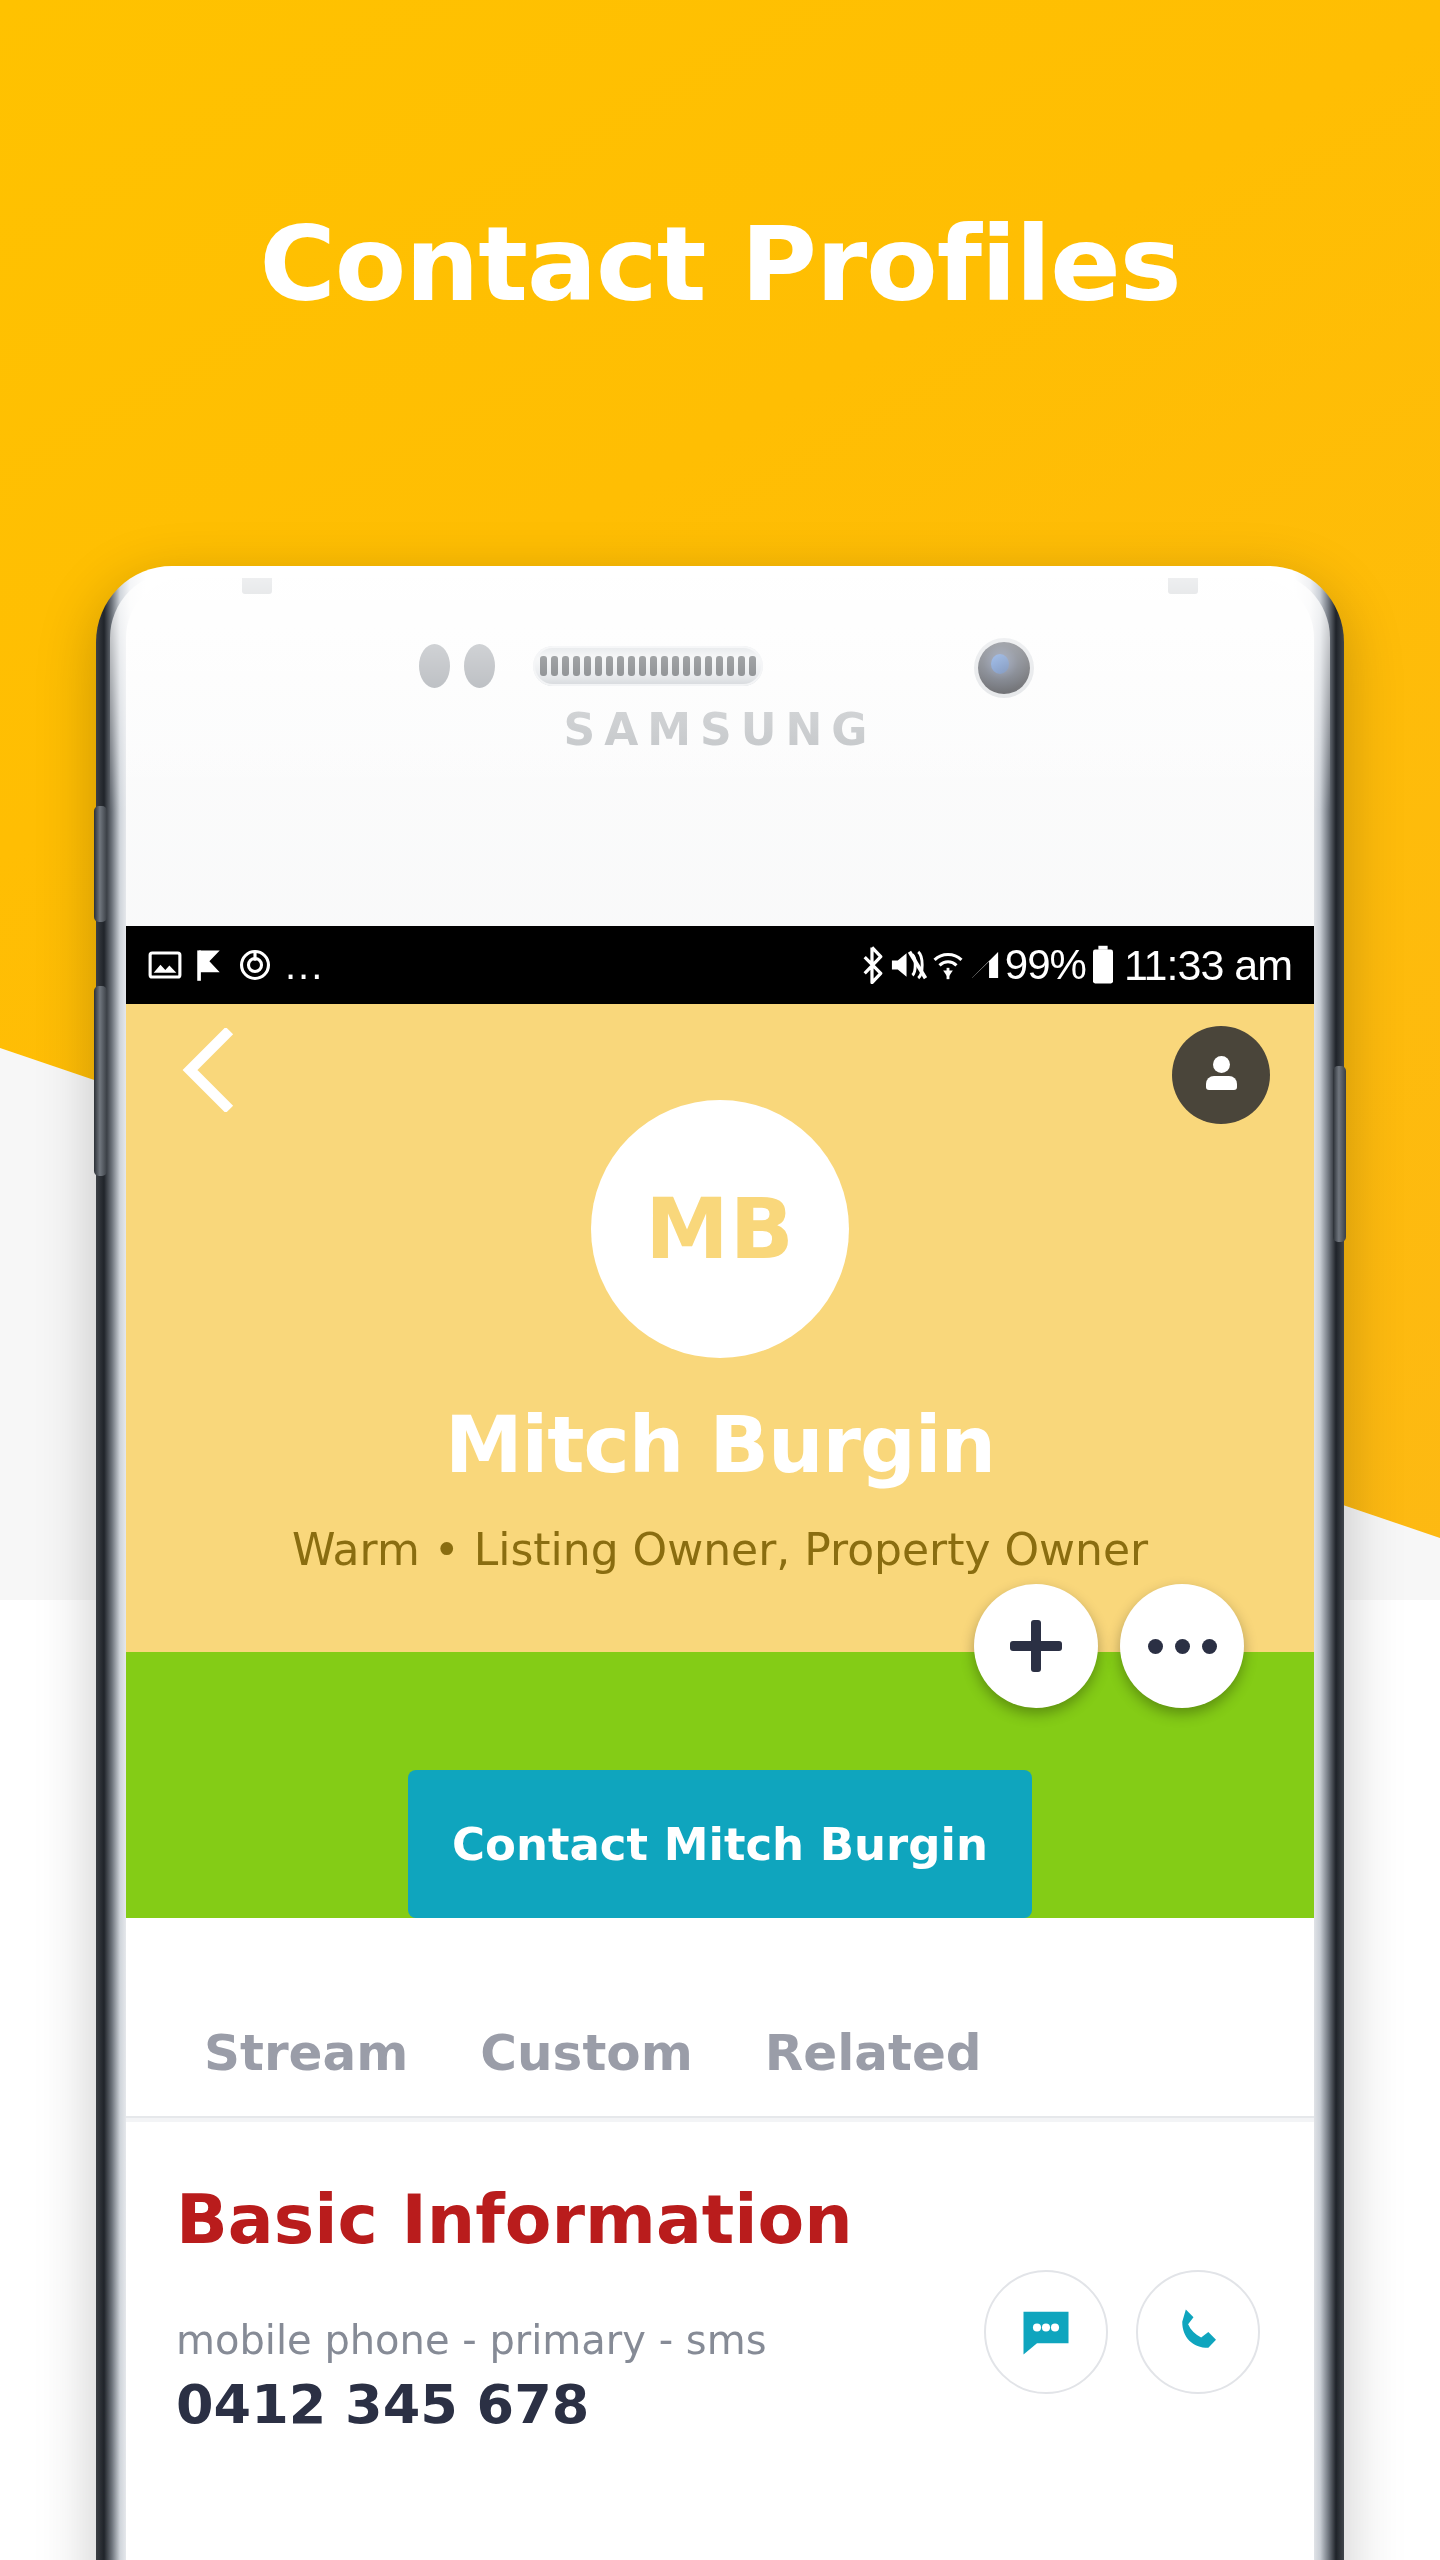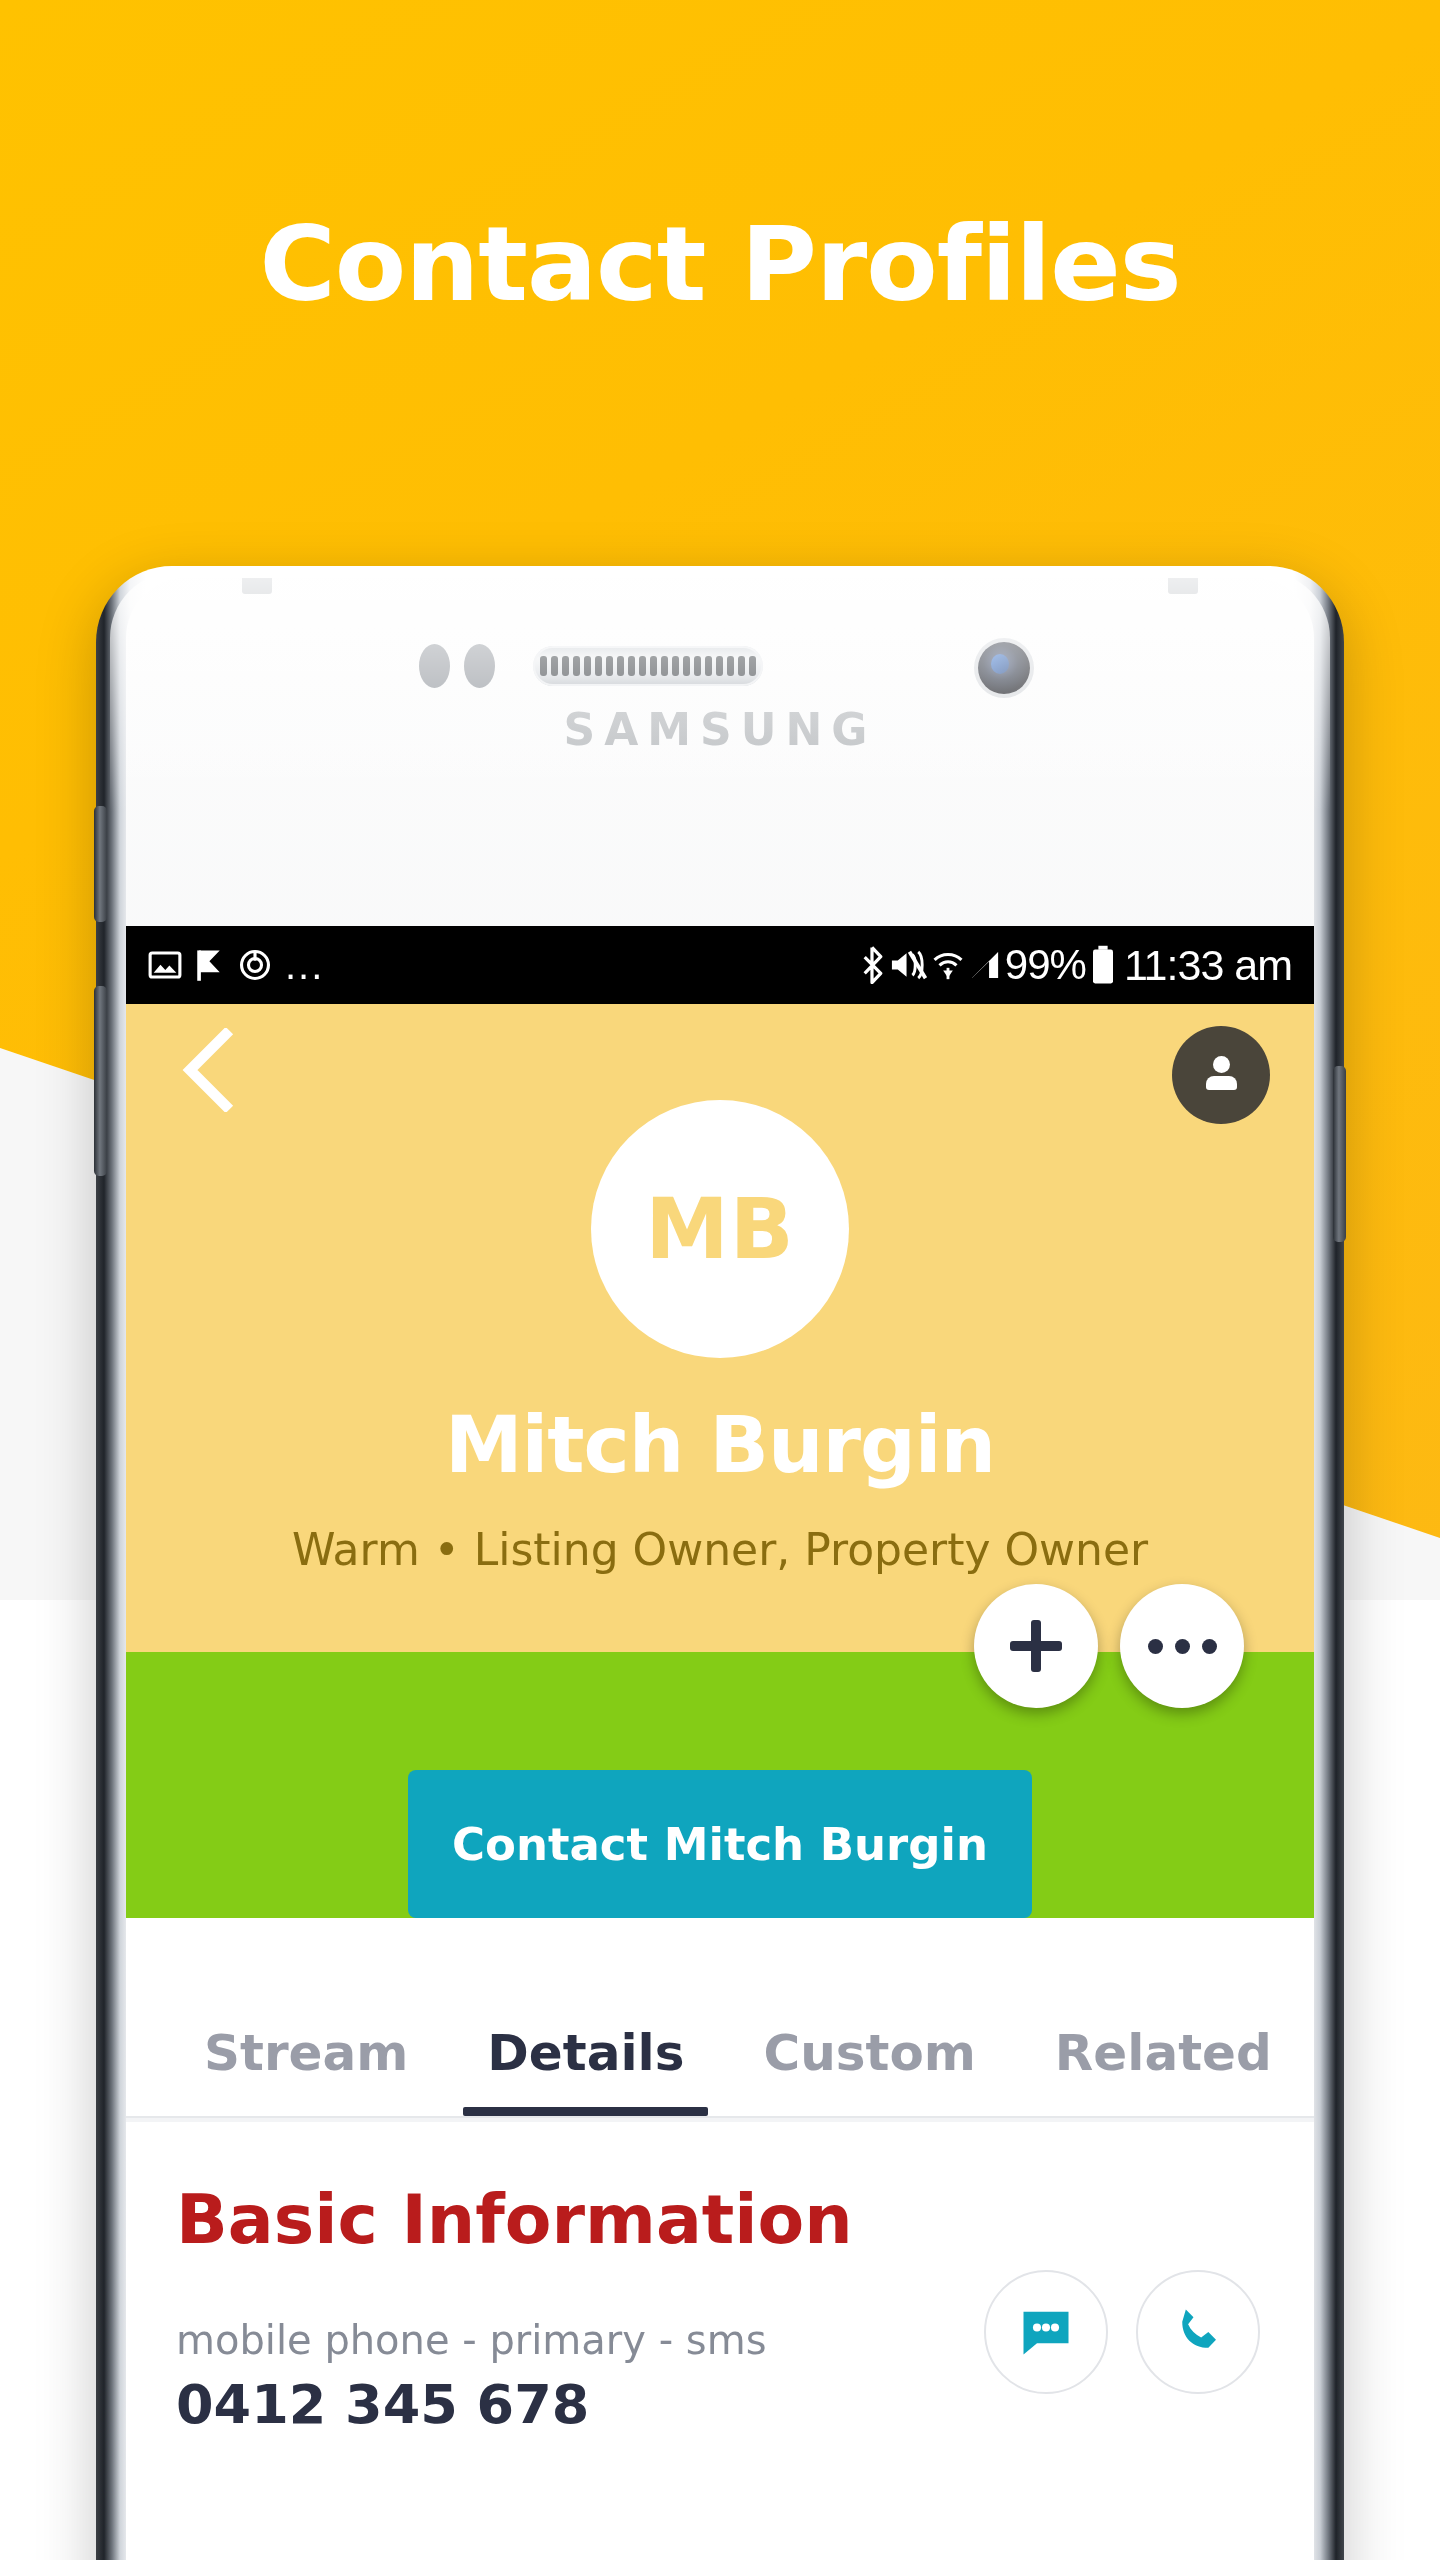--- a/index.html
+++ b/index.html
@@ -187,21 +187,20 @@
     color:#FFFFFF; font-weight:bold; font-size:45px;
     display:flex; align-items:center; justify-content:center;
     font-family:"DejaVu Sans", sans-serif;
   }
 
   
   .tabbar {
     background:#fff; display:flex; align-items:flex-end;
     height:200px; padding-left:42px; border-bottom:2px solid #E6E8EB;
     overflow:hidden;
-    gap:7px;
   }
   .tab {
     font-size:50px; font-weight:bold; color:#9A9DA8;
     padding:0 36px 34px; position:relative; white-space:nowrap;
     font-family:"DejaVu Sans", sans-serif;
   }
   .tab.active { color:#2B3044; }
   .tab.active::after {
     content:""; position:absolute; left:12px; right:12px; bottom:0;
     height:9px; background:#2B3044; border-radius:2px;
@@ -378,21 +377,20 @@
         </div>
       </div>
     </div>
 
     <div class="cta-wrap">
       <div class="cta-btn">Contact Mitch Burgin</div>
     </div>
 
     <div class="tabbar">
       <div class="tab">Stream</div>
-      <div class="tab active">Details</div>
       <div class="tab">Custom</div>
       <div class="tab">Related</div>
     </div>
 
     <div class="details">
       <div class="details-card">
         <div class="section-title">Basic Information</div>
         <div class="field-label">mobile phone  - primary - sms</div>
         <div class="field-value">0412 345 678</div>
 

